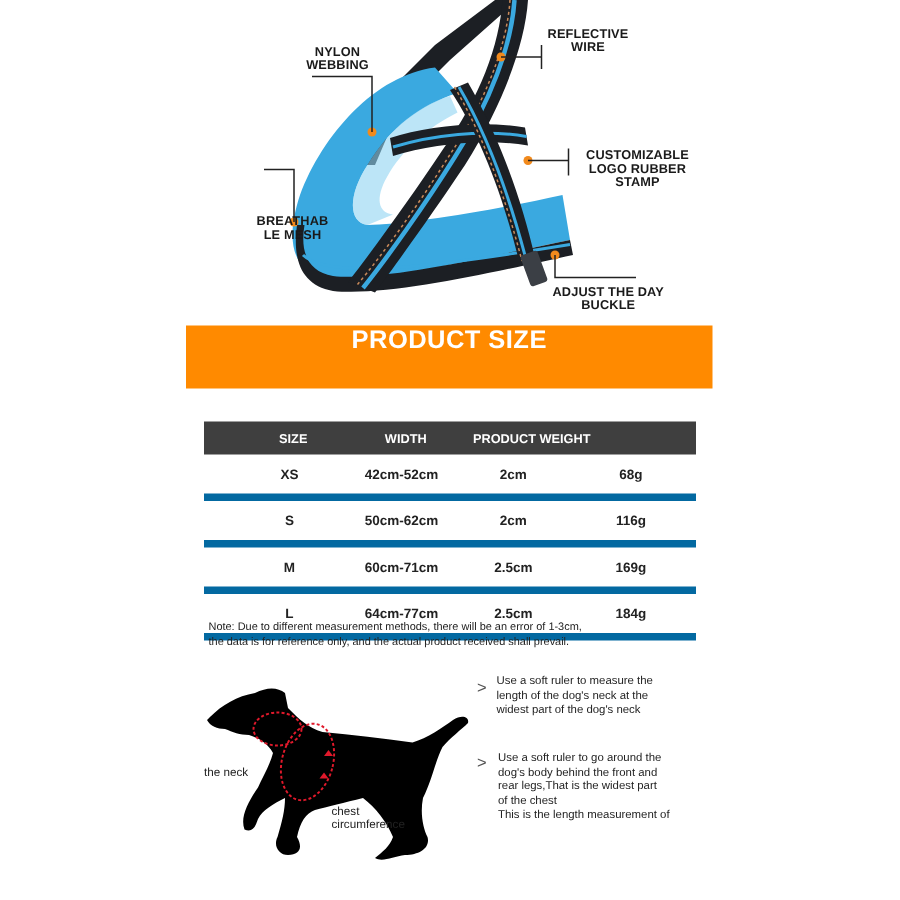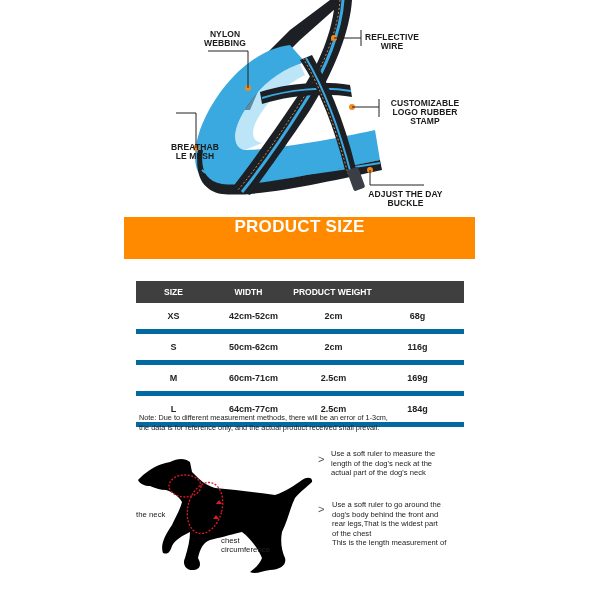--- a/index.html
+++ b/index.html
@@ -5,21 +5,21 @@
   html, body { margin:0; padding:0; }
   body { width:600px; height:600px; background:#ffffff; position:relative; overflow:hidden;
          font-family:"Liberation Sans", "DejaVu Sans", sans-serif; color:#222; }
   .abs { position:absolute; }
   .callout { font-weight:bold; font-size:8.5px; line-height:9px; color:#1a1a1a; text-align:center; letter-spacing:0.1px; }
   #banner { left:124px; top:217px; width:351px; height:42px; background:#ff8a00; display:flex; align-items:flex-start; justify-content:center; }
   #banner span { color:#fff; font-weight:bold; font-size:17px; letter-spacing:0.3px; }
   #table { left:136px; top:281px; width:328px; }
   .row { display:flex; height:26px; align-items:center; border-bottom:5px solid #0369a1; font-size:9px; font-weight:bold; color:#222; }
   .row.head { height:22px; background:#3f3f3f; color:#fff; border-bottom:none; font-size:8.5px; }
-  .c0 { width:75px; text-align:center; }
+  .c0 { width:75px; text-align:center;padding-left:22px; }
   .c1 { width:85px; text-align:center; }
   .c2 { width:75px; text-align:center; }
   .c3 { width:93px; text-align:center; }
   #note { left:139px; top:413px; width:330px; font-size:7.3px; line-height:10px; font-weight:normal; color:#222; }
   .instr { font-size:7.6px; line-height:9.5px; font-weight:normal; color:#222; }
   .chev { font-size:11px; color:#555; font-weight:normal; }
   .dlabel { font-size:7.8px; color:#222; line-height:9px; }
 </style>
 </head>
 <body>
@@ -65,21 +65,21 @@
 </svg>
 
 <div class="abs callout" style="left:200px;top:30px;width:50px;">
   <div>NYLON</div>
   <div>WEBBING</div>
 </div>
 <div class="abs callout" style="left:170px;top:107px;width:50px;margin-top:36px;">
   <div>BREATHAB</div>
   <div>LE MESH</div>
 </div>
-<div class="abs callout" style="left:362px;top:33px;width:60px;">
+<div class="abs callout" style="left:362px;top:18px;width:60px;">
   <div>REFLECTIVE</div>
   <div>WIRE</div>
 </div>
 <div class="abs callout" style="left:385px;top:99px;width:80px;">
   <div>CUSTOMIZABLE</div>
   <div>LOGO RUBBER</div>
   <div>STAMP</div>
 </div>
 <div class="abs callout" style="left:368px;top:190px;width:75px;">
   <div>ADJUST THE DAY</div>
@@ -141,21 +141,21 @@
 <div class="abs dlabel" style="left:221px;top:492px;margin-top:44px;">
   <div>chest</div>
   <div>circumference</div>
 </div>
 <div class="abs dlabel" style="left:136px;top:510px;">the neck</div>
 
 <div class="abs chev" style="left:318px;top:453px;">&gt;</div>
 <div class="abs instr" style="left:331px;top:449px;">
   <div>Use a soft ruler to measure the</div>
   <div>length of the dog's neck at the</div>
-  <div>actual part of the dog's neck</div>
+  <div>widest part of the dog's neck</div>
 </div>
 <div class="abs chev" style="left:318px;top:503px;">&gt;</div>
 <div class="abs instr" style="left:332px;top:500px;">
   <div>Use a soft ruler to go around the</div>
   <div>dog's body behind the front and</div>
   <div>rear legs,That is the widest part</div>
   <div>of the chest</div>
   <div>This is the length measurement of</div>
 </div>
 

